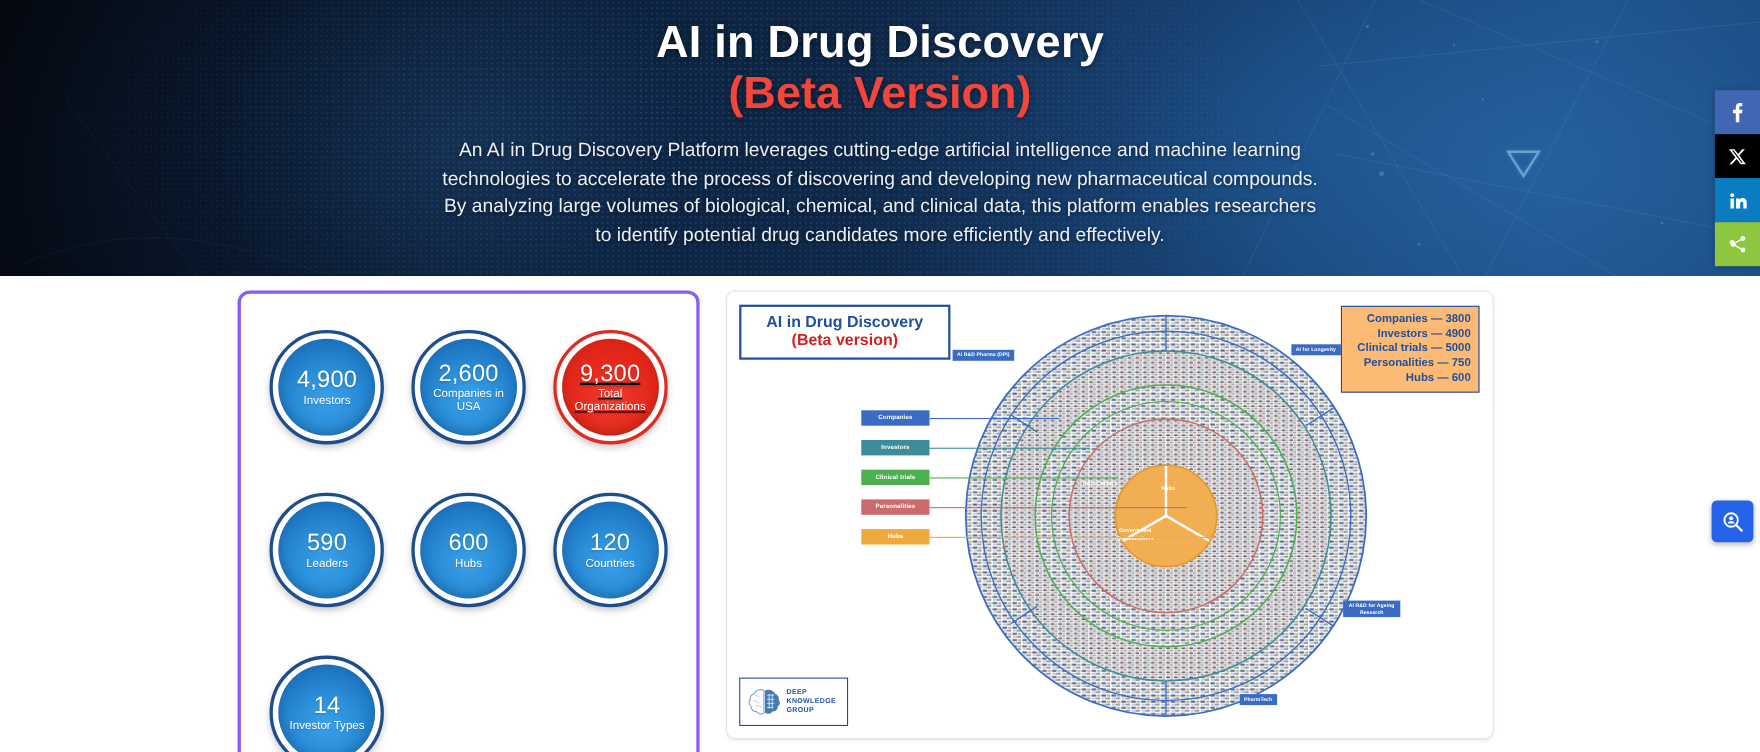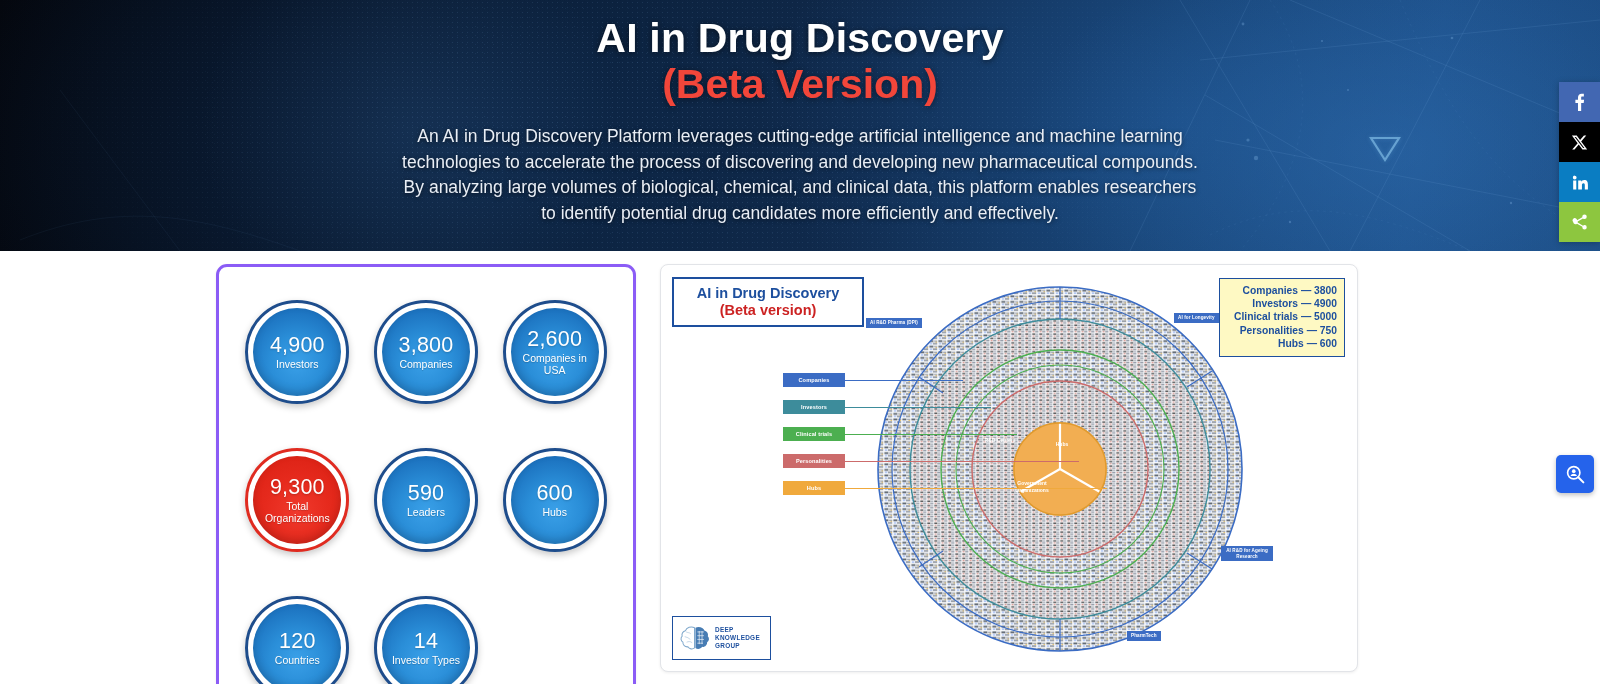--- a/index.html
+++ b/index.html
@@ -108,21 +108,21 @@
     justify-items: center; align-items: center;
   }
   .stat-circle {
     position: relative; width: 104px; height: 104px; border-radius: 50%;
     background: #ffffff;
     border: 3px solid #1e4d8c;
     display: flex; align-items: center; justify-content: center;
     box-shadow: 0 3px 7px rgba(0,0,0,.22);
     cursor: pointer;
   }
-  .stat-circle.red { border-color: #e02b20; }
+  .stat-circle.red { border-color: #e02b20; text-decoration: underline; }
   .stat-inner {
     width: 88px; height: 88px; border-radius: 50%;
     background: radial-gradient(circle at 50% 62%, #3aa0e8 0%, #2a8ed8 38%, #1c72bf 76%, #175fa3 100%);
     display: flex; flex-direction: column; align-items: center; justify-content: center;
     color: #fff; text-align: center; line-height: 1.07;
     box-shadow: inset 0 -4px 9px rgba(0,0,0,.16);
   }
   .stat-circle.red .stat-inner {
     background: radial-gradient(circle at 50% 62%, #f0392c 0%, #e62a1d 45%, #d81f12 100%);
   }
@@ -143,21 +143,21 @@
     position: absolute; left: 11px; top: 12px; width: 192px; height: 50px;
     border: 2px solid #1d4f9e; background: #fff;
     display: flex; flex-direction: column; align-items: center; justify-content: center;
     line-height: 1.14;
   }
   .dp-title .t1 { font-size: 14.5px; font-weight: bold; color: #1d4f9e; }
   .dp-title .t2 { font-size: 14.5px; font-weight: bold; color: #cc2222; }
 
   .dp-stats {
     position: absolute; right: 12px; top: 13px; width: 126px;
-    border: 1.5px solid #1d4f9e; background: #fef9c3;
+    border: 1.5px solid #1d4f9e; background: #fdba74;
     padding: 5px 7px 6px 7px; text-align: right;
   }
   .dp-stats .srow { font-size: 10.3px; font-weight: bold; color: #1d4f9e; line-height: 1.28; }
 
   .legend { position: absolute; left: 122px; top: 108px; width: 62px; }
   .legend-chip {
     position: relative; width: 62px; height: 14px; margin-bottom: 13px;
     display: flex; align-items: center; justify-content: center;
     font-size: 5.6px; font-weight: bold; color: #fff; letter-spacing: .1px;
     cursor: pointer;
@@ -295,26 +295,20 @@
 
     <div class="stats-panel">
       <div class="stat-circle">
         <div class="stat-inner">
           <div class="stat-value">4,900</div>
           <div class="stat-label">Investors</div>
         </div>
       </div>
       <div class="stat-circle">
         <div class="stat-inner">
-          <div class="stat-value">3,800</div>
-          <div class="stat-label">Companies</div>
-        </div>
-      </div>
-      <div class="stat-circle">
-        <div class="stat-inner">
           <div class="stat-value">2,600</div>
           <div class="stat-label">Companies in USA</div>
         </div>
       </div>
       <div class="stat-circle red">
         <div class="stat-inner">
           <div class="stat-value">9,300</div>
           <div class="stat-label">Total Organizations</div>
         </div>
       </div>

